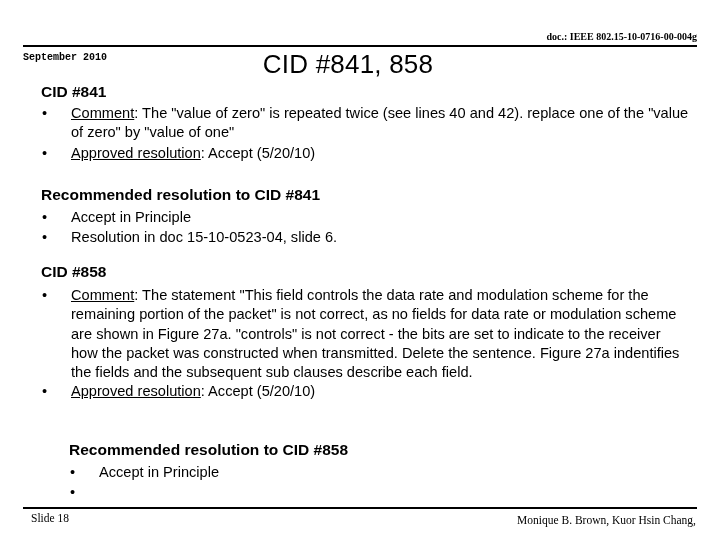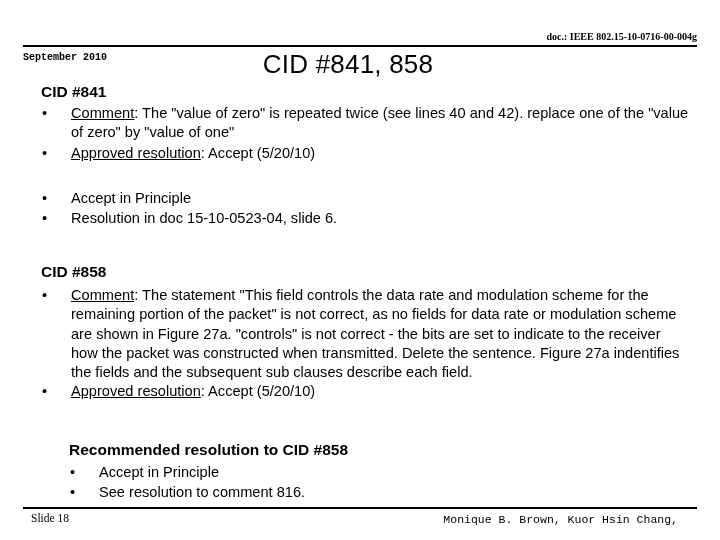--- a/index.html
+++ b/index.html
@@ -153,24 +153,23 @@
   .ftr-center {
     position: absolute;
     left: 8px;
     top: 1px;
     width: 674px;
     text-align: left;
     white-space: nowrap;
   }
   .ftr-right {
     position: absolute;
-    right: 19px;
+    right: 1px;
     top: 3px;
     white-space: nowrap;
-    font-family: Liberation Mono, monospace;
   }
 </style>
 </head>
 <body>
 
 <div id="slide-header">
   <div class="hdr-date">September 2010</div>
   <div class="hdr-doc">doc.: IEEE 802.15-10-0716-00-004g</div>
 </div>
 <div id="header-rule"></div>
@@ -185,20 +184,21 @@
       <li class="bullet-item">
         <span class="bullet-dot">•</span><span class="u">Comment</span><span>: The "value of zero" is repeated twice (see lines 40 and 42). replace one of the "value of zero" by "value of one"</span>
       </li>
       <li class="bullet-item">
         <span class="bullet-dot">•</span><span class="u">Approved resolution</span><span>: Accept (5/20/10)</span>
       </li>
     </ul>
   </div>
 
   <div class="section" id="section-rec841">
+    <div class="sec-heading">Recommended resolution to CID #841</div>
     <ul class="bullet-list">
       <li class="bullet-item">
         <span class="bullet-dot">•</span><span>Accept in Principle</span>
       </li>
       <li class="bullet-item">
         <span class="bullet-dot">•</span><span>Resolution in doc 15-10-0523-04, slide 6.</span>
       </li>
     </ul>
   </div>
 
@@ -214,21 +214,21 @@
     </ul>
   </div>
 
   <div class="section" id="section-rec858">
     <div class="sec-heading">Recommended resolution to CID #858</div>
     <ul class="bullet-list">
       <li class="bullet-item">
         <span class="bullet-dot">•</span><span>Accept in Principle</span>
       </li>
       <li class="bullet-item">
-        <span class="bullet-dot">•</span><span>See resolution to comment 816.</span>
+        <span class="bullet-dot">•</span>
       </li>
     </ul>
   </div>
 
 </div>
 
 <div id="footer-rule"></div>
 <div id="slide-footer">
   <div class="ftr-center">Slide 18</div>
   <div class="ftr-left">Submission</div>

